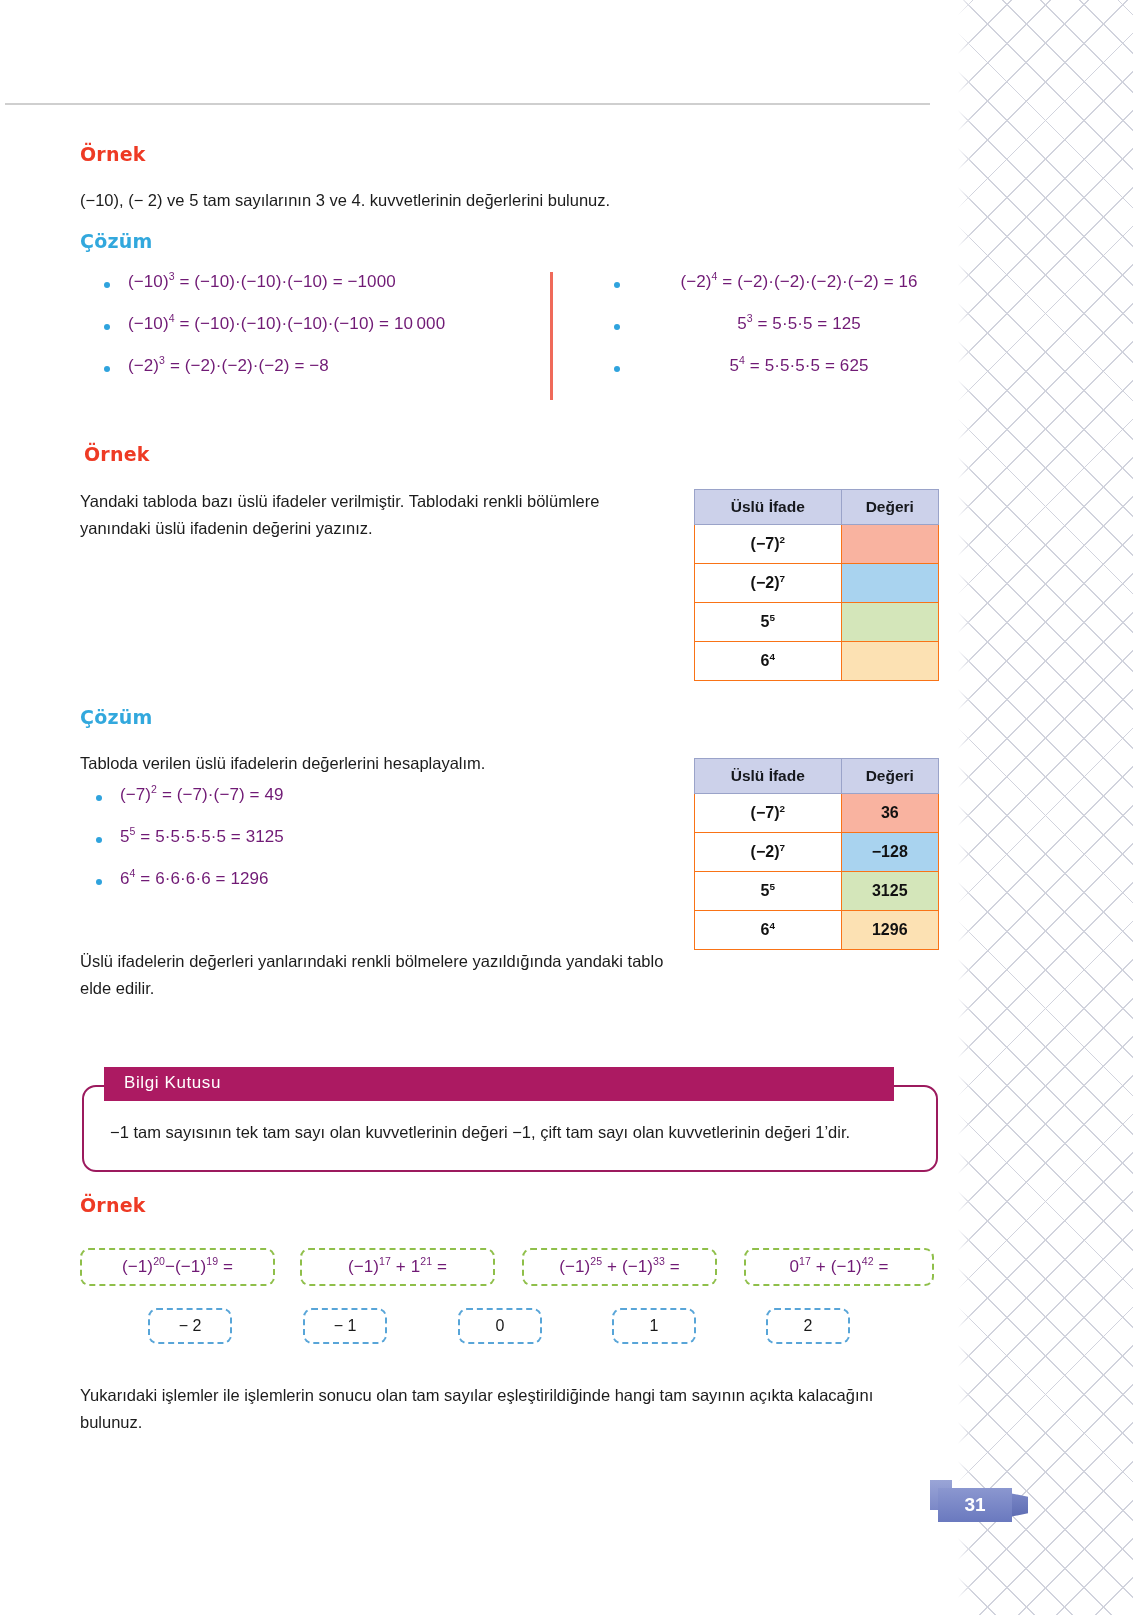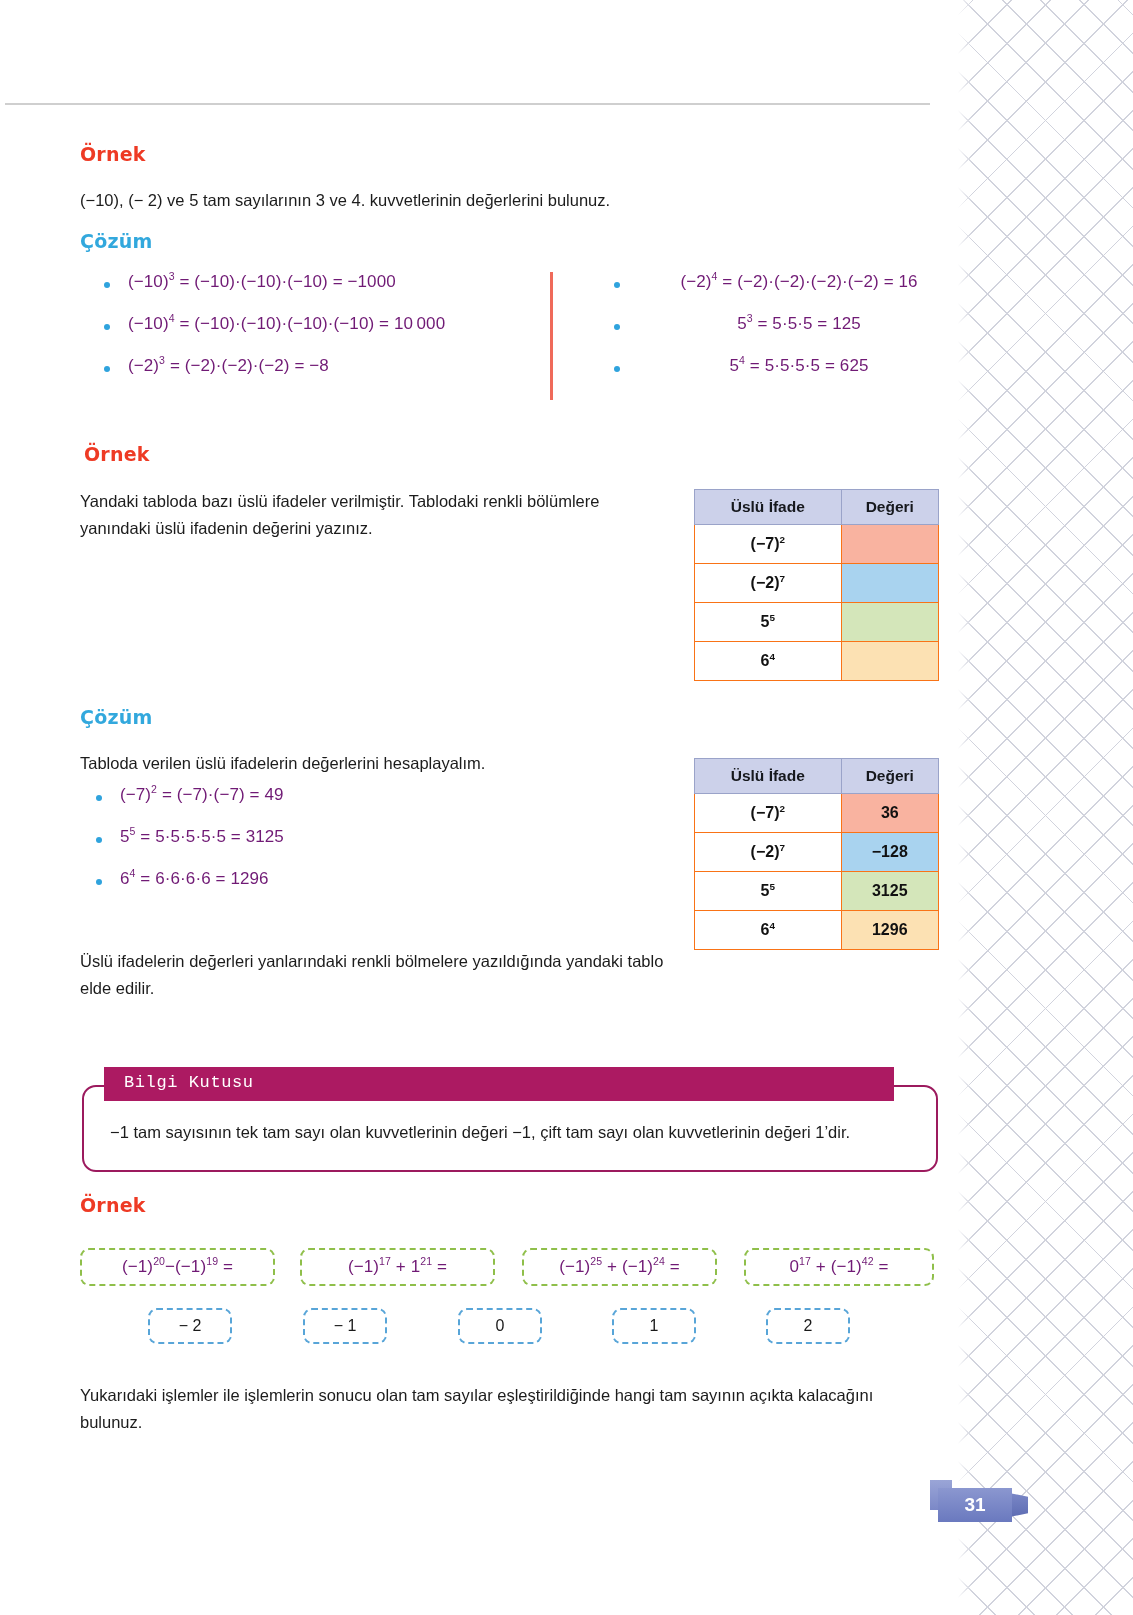--- a/index.html
+++ b/index.html
@@ -142,21 +142,21 @@
   #infobox-header {
     position:relative; z-index:2;
     margin-left:22px;
     width:790px; height:34px;
     background:#ac1a62;
     color:#ffffff;
     font-size:17px;
     font-weight:400;
     letter-spacing:.6px;
     padding:6px 0 0 20px;
-    font-family:Liberation Mono, monospace;
+    font-family:Liberation Sans, sans-serif;
   }
 
   
   .qbox {
     position:absolute;
     border:2px dashed #8fbf4a;
     border-radius:9px;
     height:38px;
     display:flex; align-items:center; justify-content:center;
     font-size:16px;
@@ -341,21 +341,21 @@
     <span class="ornek">Örnek</span>
   </div>
 
   <div class="qbox" style="left:80px;  top:1248px; width:195px;">
     <span class="math">(−1)<sup>20</sup>−(−1)<sup>19</sup> =</span>
   </div>
   <div class="qbox" style="left:300px; top:1248px; width:195px;">
     <span class="math">(−1)<sup>17</sup> + 1<sup>21</sup> =</span>
   </div>
   <div class="qbox" style="left:522px; top:1248px; width:195px;">
-    <span class="math">(−1)<sup>25</sup> + (−1)<sup>24</sup> =</span>
+    <span class="math">(−1)<sup>25</sup> + (−1)<sup>33</sup> =</span>
   </div>
   <div class="qbox" style="left:744px; top:1248px; width:190px;">
     <span class="math">0<sup>17</sup> + (−1)<sup>42</sup> =</span>
   </div>
 
   <div class="abox" style="left:148px; top:1308px;">− 2</div>
   <div class="abox" style="left:303px; top:1308px;">− 1</div>
   <div class="abox" style="left:458px; top:1308px;">0</div>
   <div class="abox" style="left:612px; top:1308px;">1</div>
   <div class="abox" style="left:766px; top:1308px;">2</div>

